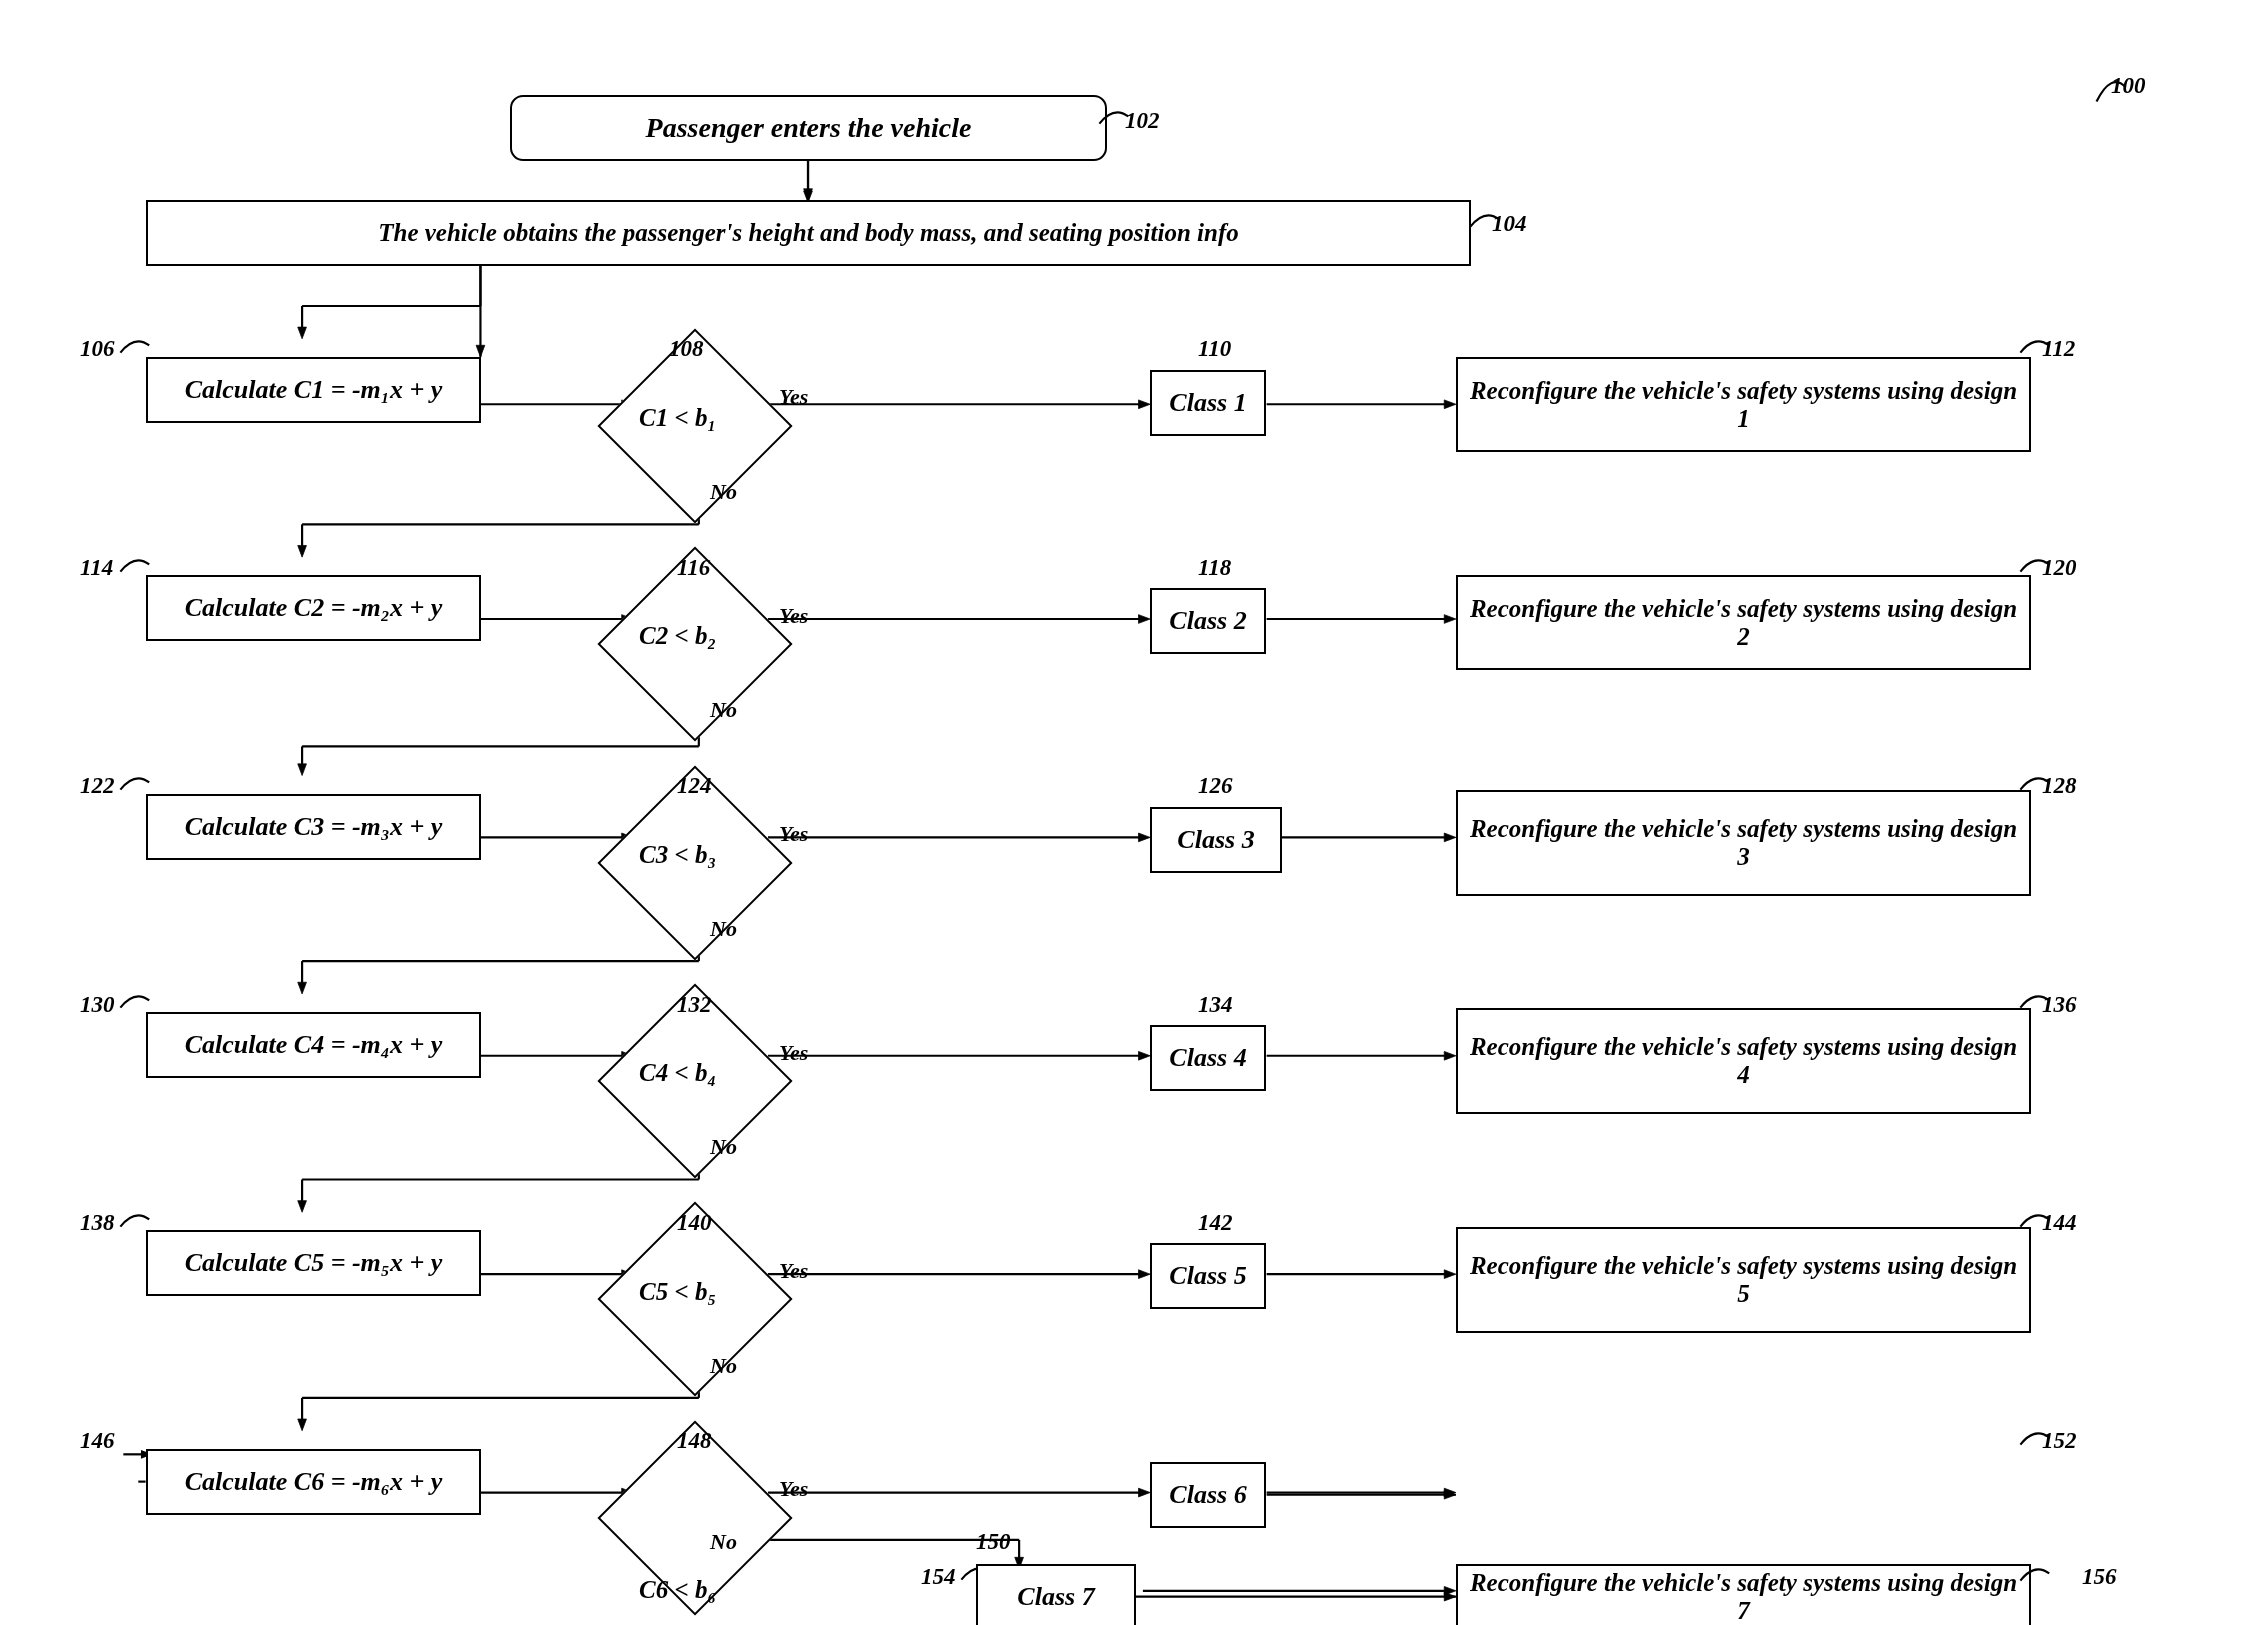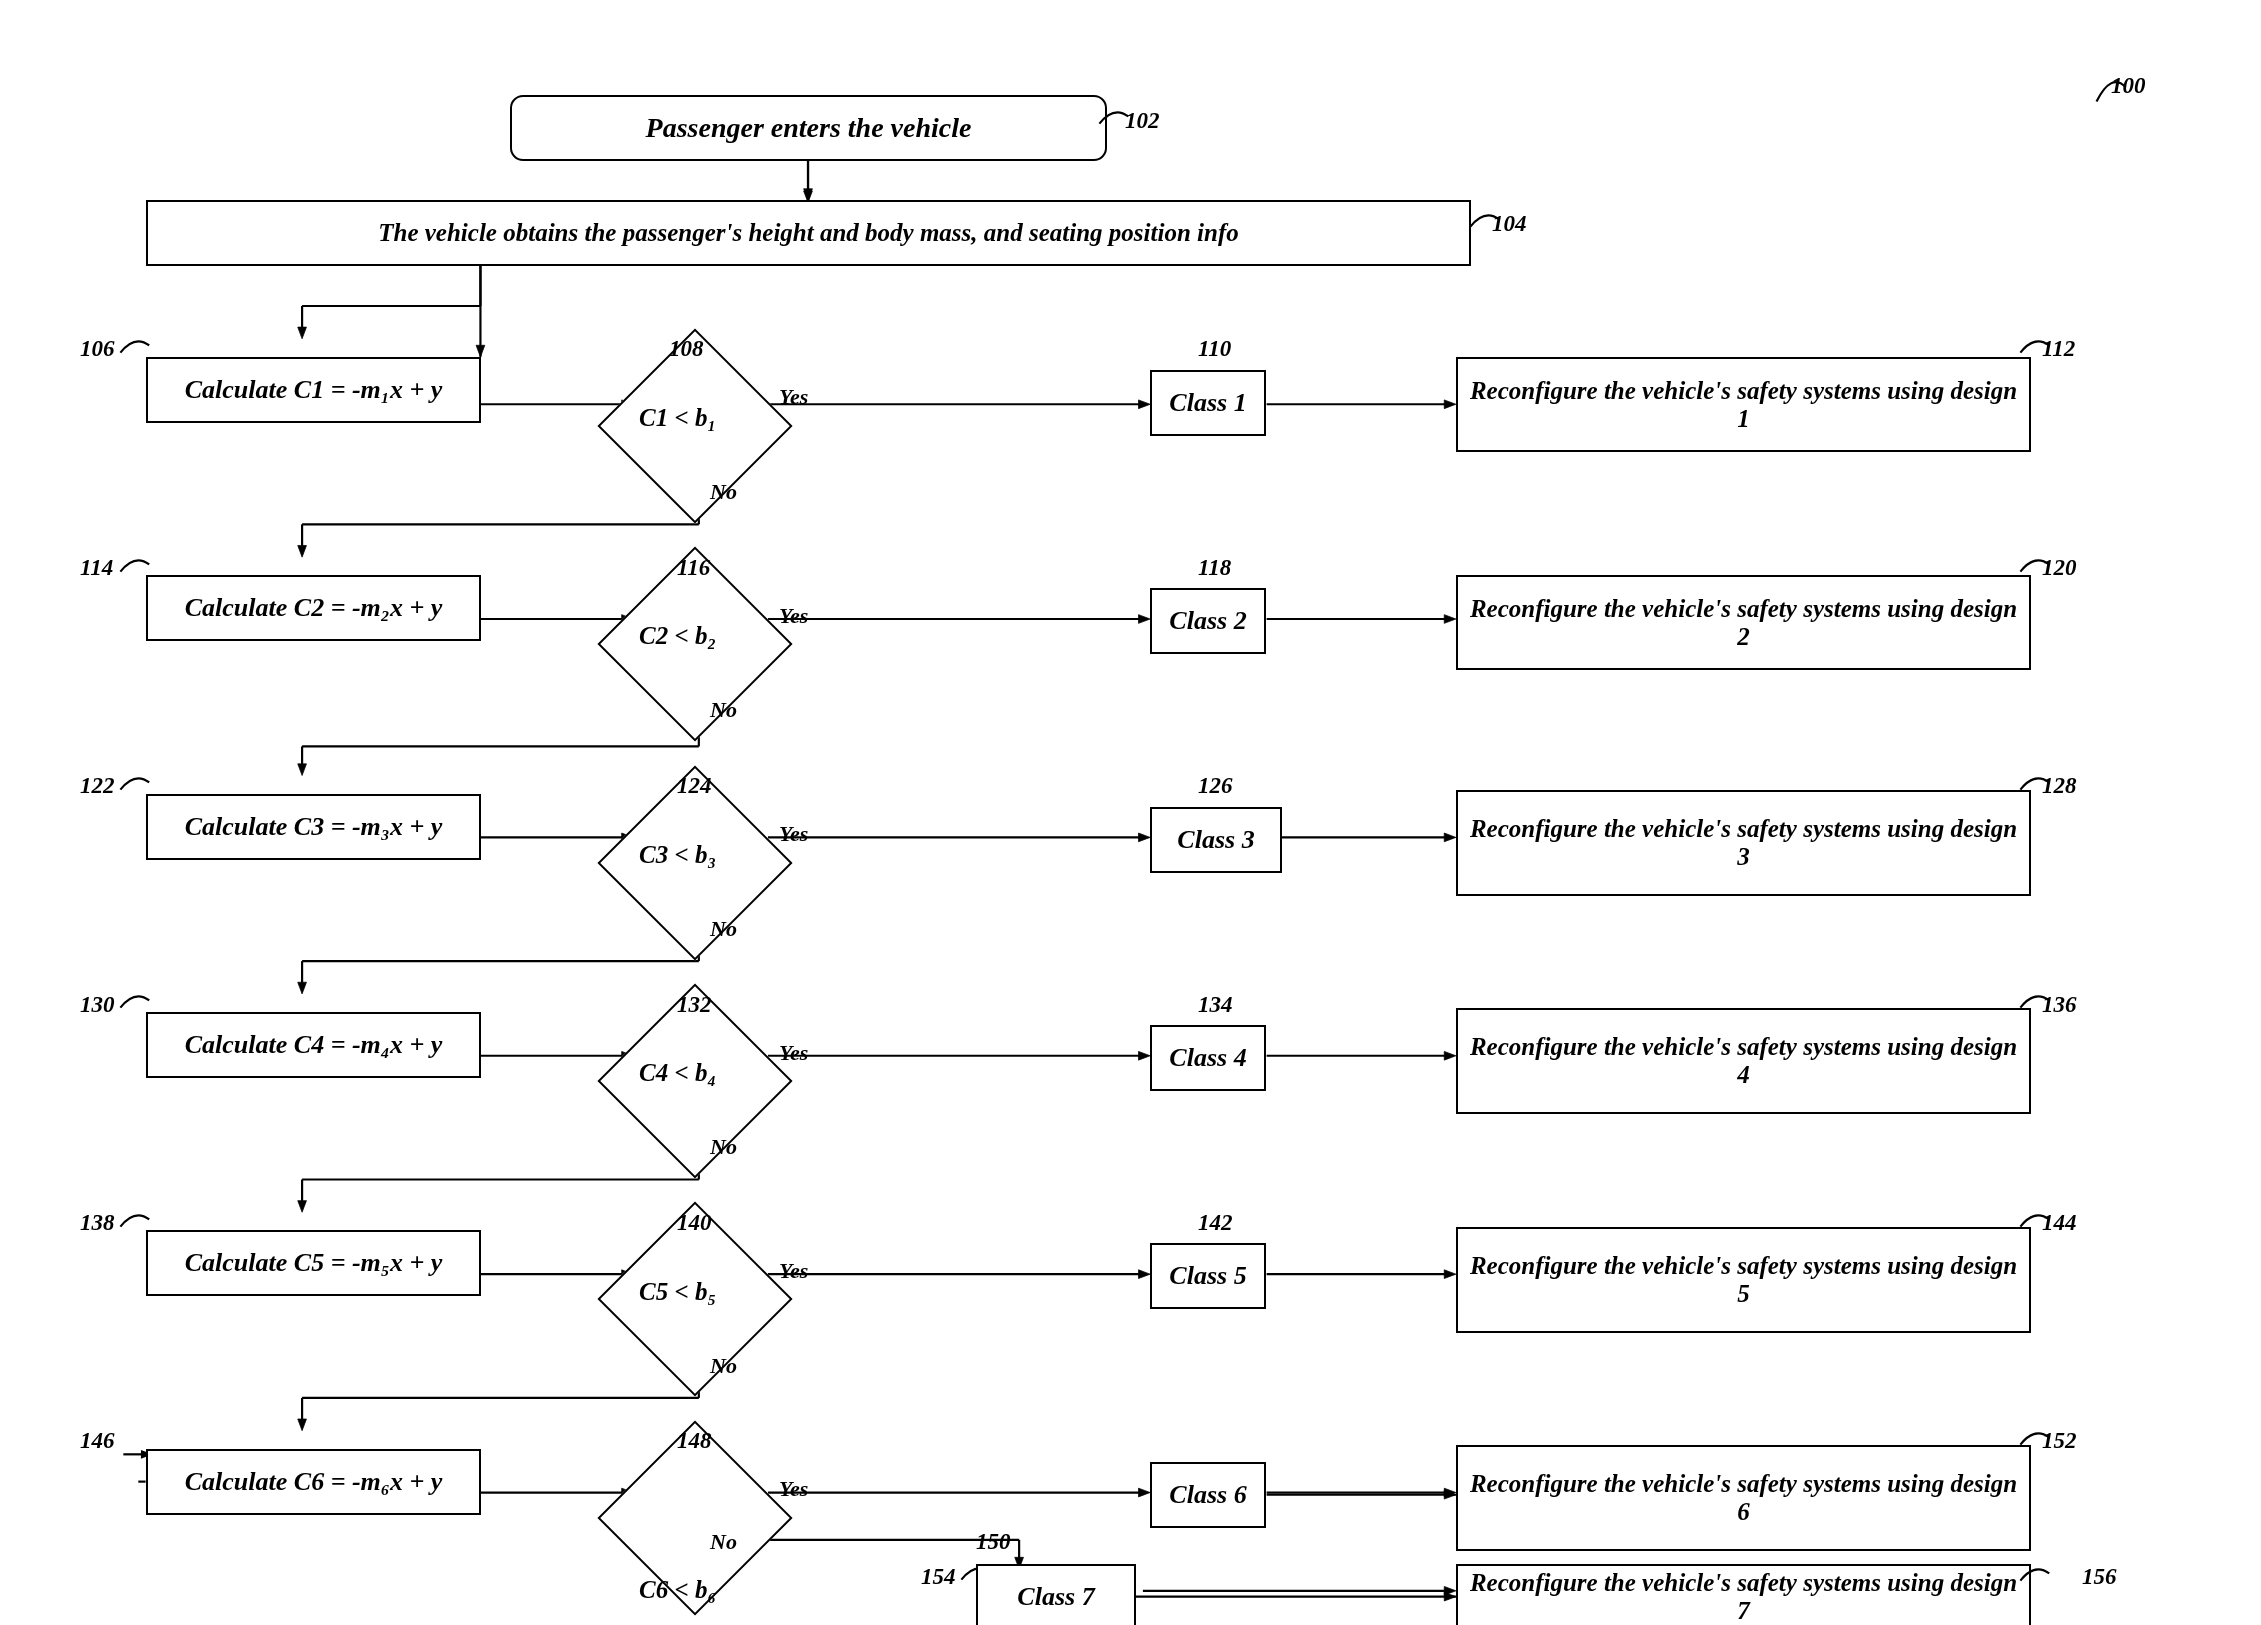--- a/index.html
+++ b/index.html
@@ -371,24 +371,20 @@
   <div class="flow-diamond-text" style="left:639px; top:1576px;">
     <span>C6 &lt; b₆</span>
   </div>
   <div class="flow-label" style="top:1428px; left:677px;">148</div>
   <div class="arrow-label" style="top:1476px; left:779px;">Yes</div>
   <div class="arrow-label" style="top:1529px; left:710px;">No</div>
   <div class="flow-label" style="top:1529px; left:976px;">150</div>
   <div class="flow-box" style="left:1150px; top:1462px; width:116px; height:66px; font-size:26px;">
     <span>Class 6</span>
   </div>
-  <div class="flow-box" style="left:1456px; top:1445px; width:575px; height:106px; font-size:25px;">
-    <span>Reconfigure the vehicle's safety systems
-using design 6</span>
-  </div>
   <div class="flow-label" style="top:1428px; left:2042px;">152</div>
   <svg style="position:absolute;top:1423px;left:2013px;width:58px;height:36px;" viewBox="0 0 80 50" width="58" height="36">
     <path d="M 10 30 Q 30 5 50 20" stroke="#000" stroke-width="3" fill="none"></path>
   </svg>
 
   <div class="flow-label" style="top:1564px; left:921px;">154</div>
   <svg style="position:absolute;top:1558px;left:954px;width:58px;height:36px;" viewBox="0 0 80 50" width="58" height="36">
     <path d="M 10 30 Q 30 5 50 20" stroke="#000" stroke-width="3" fill="none"></path>
   </svg>
   <div class="flow-box" style="left:976px; top:1564px; width:160px; height:66px; font-size:26px;">

